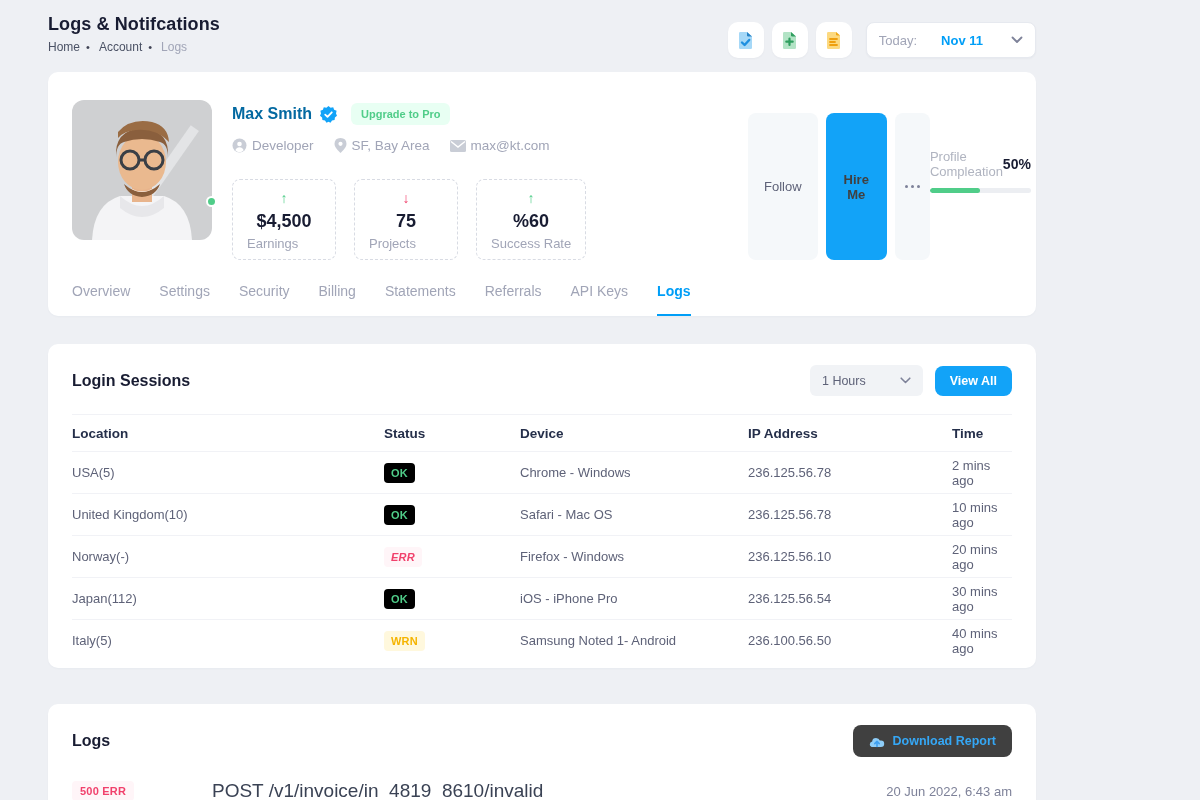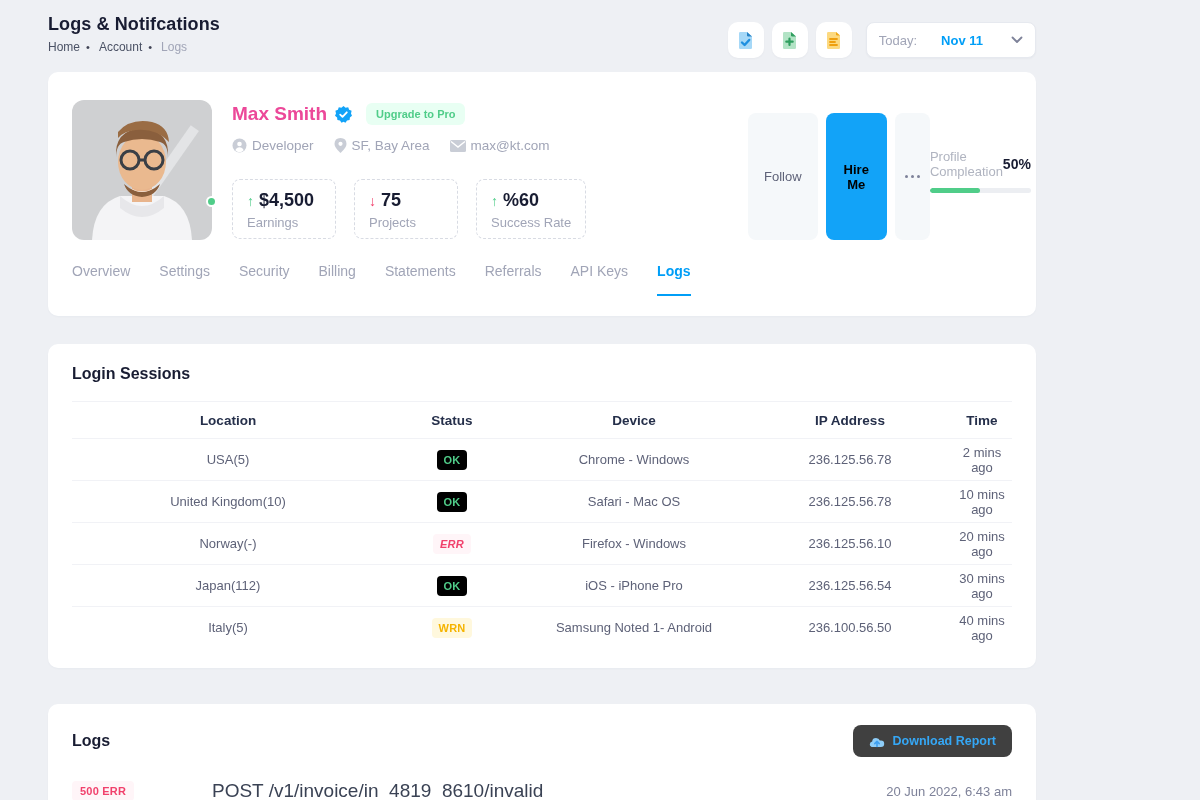--- a/index.html
+++ b/index.html
@@ -30,39 +30,39 @@
   .card { background:#fff; border-radius:10px; margin:0 48px; box-shadow:0 1px 2px rgba(40,50,80,.03); }
 
   
   .profile-card { padding:28px 24px 0 24px; height:244px; }
   .profile-top { display:flex; }
   .avatar-wrap { position:relative; width:140px; height:140px; flex:0 0 140px; }
   .avatar { width:140px; height:140px; border-radius:12px; overflow:hidden; display:block; }
   .online-dot { position:absolute; right:-5px; top:96px; width:11px; height:11px; border-radius:50%; background:#50cd89; border:2px solid #fff; }
   .profile-info { margin-left:20px; flex:1; }
   .name-row { display:flex; align-items:center; gap:8px; margin-top:3px; }
-  .user-name { font-size:19px; font-weight:bold; color:#ec4899; }
+  .user-name { font-size:16px; font-weight:bold; color:#0369a1; }
   .upgrade-badge { background:#e8fff3; color:#50cd89; font-size:11px; font-weight:bold; padding:5px 10px; border-radius:6px; margin-left:6px; cursor:pointer; }
   .meta-row { display:flex; gap:20px; margin-top:13px; color:#a1a5b7; font-size:13.5px; align-items:center; }
   .meta-item { display:flex; align-items:center; gap:5px; }
   .stats-row { display:flex; gap:18px; margin-top:26px; }
   .stat-box { border:1px dashed #d8dbe3; border-radius:8px; padding:10px 14px 8px 14px; min-width:104px; }
-  .stat-top { display:flex; align-items:center; gap:5px; font-size:18px; font-weight:bold; color:#181c32; }
+  .stat-top { display:flex; align-items:center; gap:5px; font-size:18px; font-weight:bold; color:#181c32;flex-direction:column; }
   .stat-arrow { font-size:14px; font-weight:bold; }
   .stat-arrow[data-trend="up"] { color:#50cd89; }
   .stat-arrow[data-trend="up"]::before { content:"↑"; }
   .stat-arrow[data-trend="down"] { color:#f1416c; }
   .stat-arrow[data-trend="down"]::before { content:"↓"; }
   .stat-label { font-size:13px; color:#a1a5b7; margin-top:4px; }
 
   .profile-right { width:264px; flex:0 0 264px; display:flex; flex-direction:row; }
   .actions-row { display:flex; justify-content:flex-end; gap:8px; margin-top:13px; }
   .btn { border:none; font-family:inherit; cursor:pointer; }
   .btn-light { background:#f5f8fa; color:#5e6278; font-size:13px; padding:9px 16px; border-radius:8px; }
-  .btn-primary { background:#12a3f8; color:#000000; font-size:13px; font-weight:bold; padding:7px 18px; border-radius:8px; }
+  .btn-primary { background:#12a3f8; color:#404040; font-size:13px; font-weight:bold; padding:7px 18px; border-radius:8px; }
   .btn-dots { background:#f5f8fa; border-radius:8px; padding:9px 10px; display:flex; gap:3px; align-items:center; }
   .dot { width:3px; height:3px; border-radius:50%; background:#7e8299; }
   .progress-block { margin-top:49px; }
   .progress-labels { display:flex; justify-content:space-between; align-items:center; }
   .progress-title { font-size:13px; color:#b0b4c0; }
   .progress-value { font-size:14px; font-weight:bold; color:#181c32; }
   .progress-track { margin-top:9px; height:5px; background:#eceef2; border-radius:3px; overflow:hidden; }
   .progress-fill { height:100%; background:#50cd89; border-radius:3px; }
 
   .tabs-row { display:flex; gap:29px; margin-top:23px; padding-left:0; }
@@ -71,21 +71,21 @@
 
   
   .sessions-card { margin-top:28px; padding:21px 24px 0 24px; height:324px; overflow:hidden; }
   .card-head { display:flex; justify-content:space-between; align-items:center; }
   .card-title { font-size:16px; font-weight:bold; color:#181c32; }
   .head-actions { display:flex; gap:12px; align-items:center; }
   .filter-select { background:#f1f3f6; border-radius:6px; height:31px; display:flex; align-items:center; gap:34px; padding:0 12px; font-size:12.5px; color:#5e6278; cursor:pointer; }
   .btn-viewall { background:#12a3f8; color:#fff; font-size:12.5px; font-weight:bold; padding:8px 15px; border-radius:8px; }
 
   .table { margin-top:18px; }
-  .trow { display:grid; grid-template-columns:312px 136px 228px 204px 1fr; align-items:center; height:42px; border-top:1px solid #f1f2f6;text-align:center; }
+  .trow { display:grid; grid-template-columns:312px 136px 228px 204px 1fr; align-items:center; height:42px; border-top:1px solid #f1f2f6; }
   .trow.head { height:37px; border-top:1px solid #f1f2f6; }
   .th { font-size:13.5px; font-weight:bold; color:#252f4a; }
   .td { font-size:13px; color:#5e6278; }
   .badge { display:inline-block; font-size:11px; font-weight:bold; padding:4px 7px; border-radius:4px; letter-spacing:.2px; }
   .badge[data-status="OK"]  { background:#000000; color:#50cd89; }
   .badge[data-status="ERR"] { background:#fff5f8; color:#f1416c;font-style:italic; }
   .badge[data-status="WRN"] { background:#fff8dd; color:#f5b400; }
 
   
   .logs-card { margin-top:36px; padding:21px 24px 0 24px; height:120px; }
@@ -269,20 +269,31 @@
       <div class="tab">Statements</div>
       <div class="tab">Referrals</div>
       <div class="tab">API Keys</div>
       <div class="tab active">Logs</div>
     </div>
   </div>
 
   <div class="card sessions-card">
     <div class="card-head">
       <div class="card-title">Login Sessions</div>
+      <div class="head-actions">
+        <div class="filter-select">
+          <span>1 Hours</span>
+          <span>
+            <svg width="11" height="7" viewBox="0 0 11 7">
+                <path d="M1.2 1.2 L5.5 5.5 L9.8 1.2" stroke="#7e8299" stroke-width="1.6" fill="none" stroke-linecap="round" stroke-linejoin="round"></path>
+              </svg>
+          </span>
+        </div>
+        <button class="btn btn-viewall">View All</button>
+      </div>
     </div>
 
     <div class="table">
       <div class="trow head">
         <div class="th">Location</div>
         <div class="th">Status</div>
         <div class="th">Device</div>
         <div class="th">IP Address</div>
         <div class="th">Time</div>
       </div>

